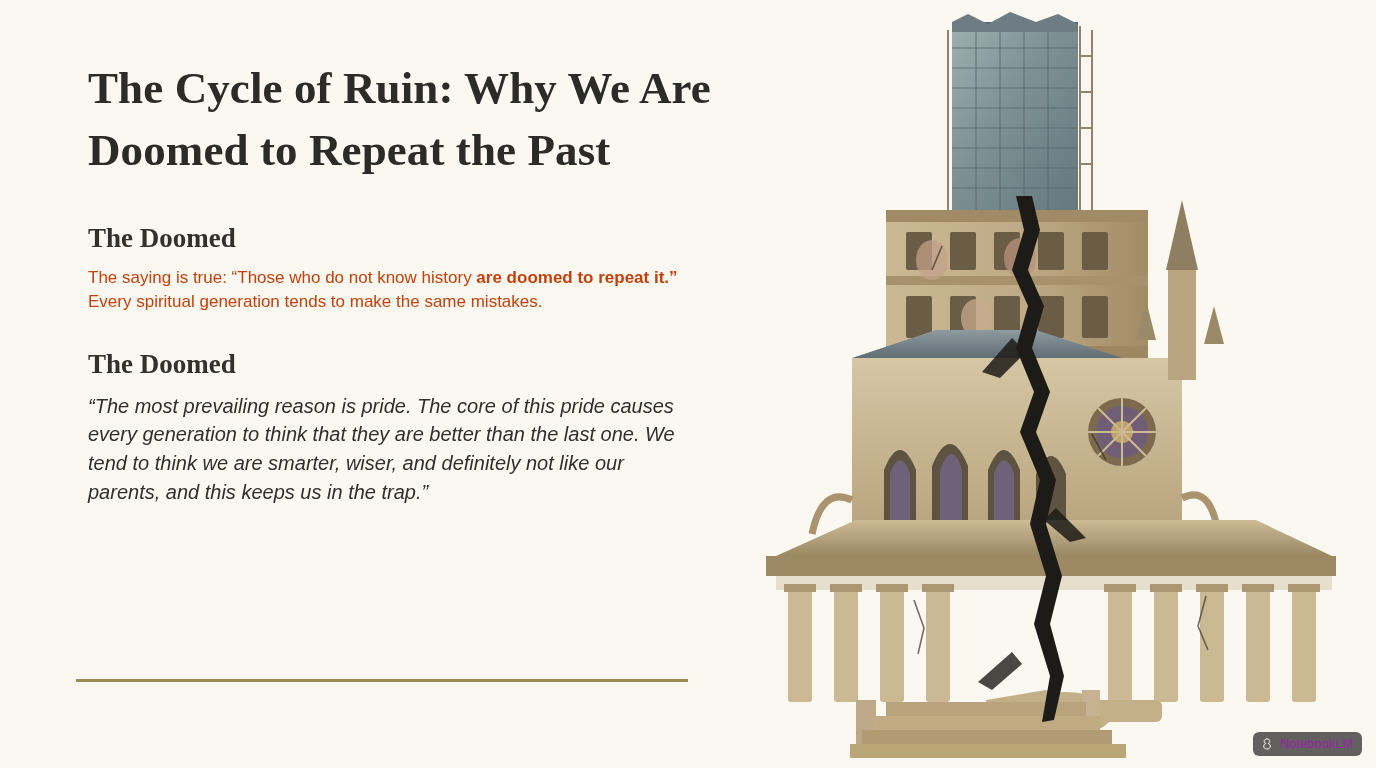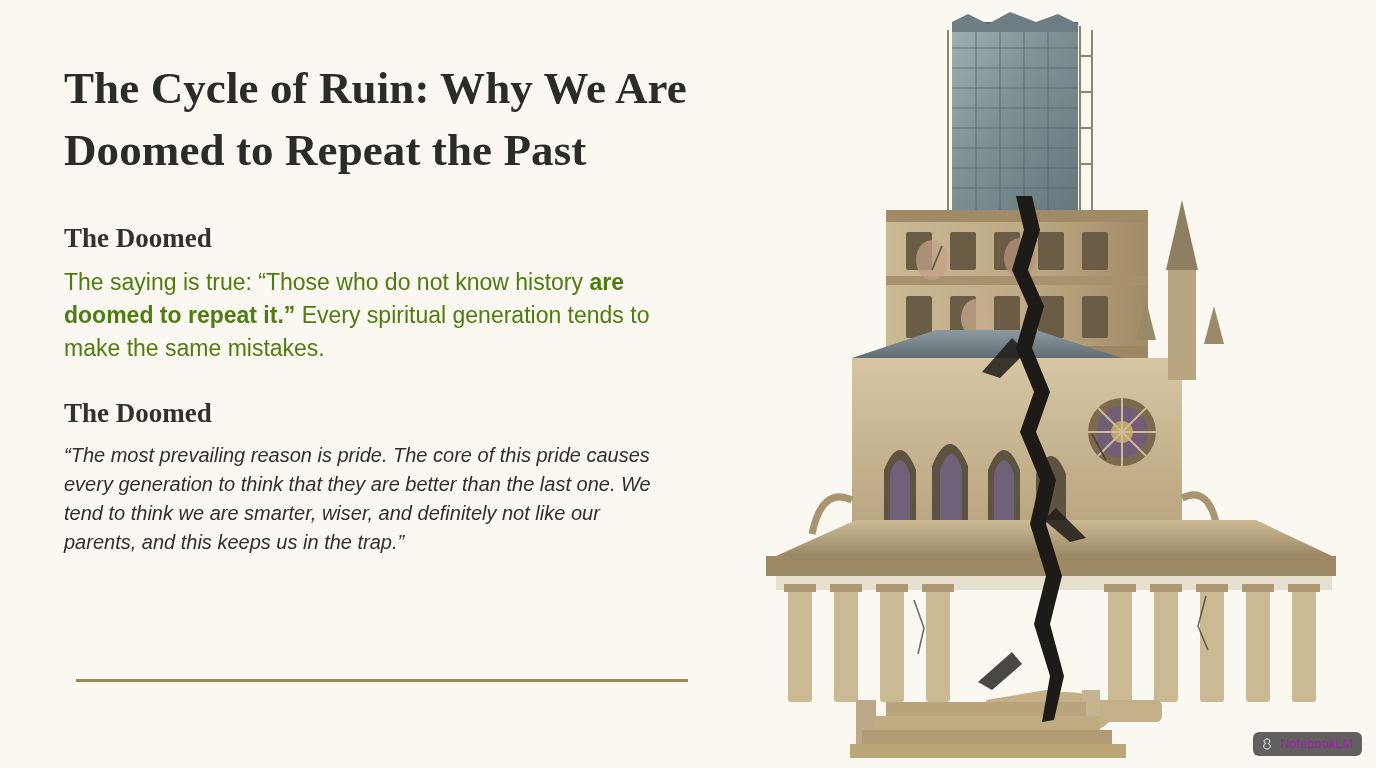--- a/index.html
+++ b/index.html
@@ -17,21 +17,21 @@
     position: relative;
     width: 1376px;
     height: 768px;
     background: #faf8f0;
     overflow: hidden;
   }
 
   
   .content {
     position: absolute;
-    left: 64px;
+    left: 88px;
     top: 58px;
     width: 640px;
   }
   .title {
     font-family: "Liberation Serif", serif;
     font-size: 45px;
     line-height: 1.37;
     font-weight: bold;
     color: #2b2b28;
     letter-spacing: 0.1px;
@@ -43,23 +43,23 @@
   }
   .section-heading {
     font-family: "Liberation Serif", serif;
     font-size: 27px;
     font-weight: bold;
     color: #33312c;
     margin: 0 0 12px 0;
   }
   .body-text {
     font-family: "Liberation Sans", sans-serif;
-    font-size: 23px;
+    font-size: 17px;
     line-height: 1.42;
-    color: #4d7c0f;
+    color: #c2410c;
     margin: 0;
     max-width: 630px;
   }
   .body-text b {
     font-weight: bold;
   }
   .quote-text {
     font-family: "Liberation Sans", sans-serif;
     font-style: italic;
     font-size: 20px;

